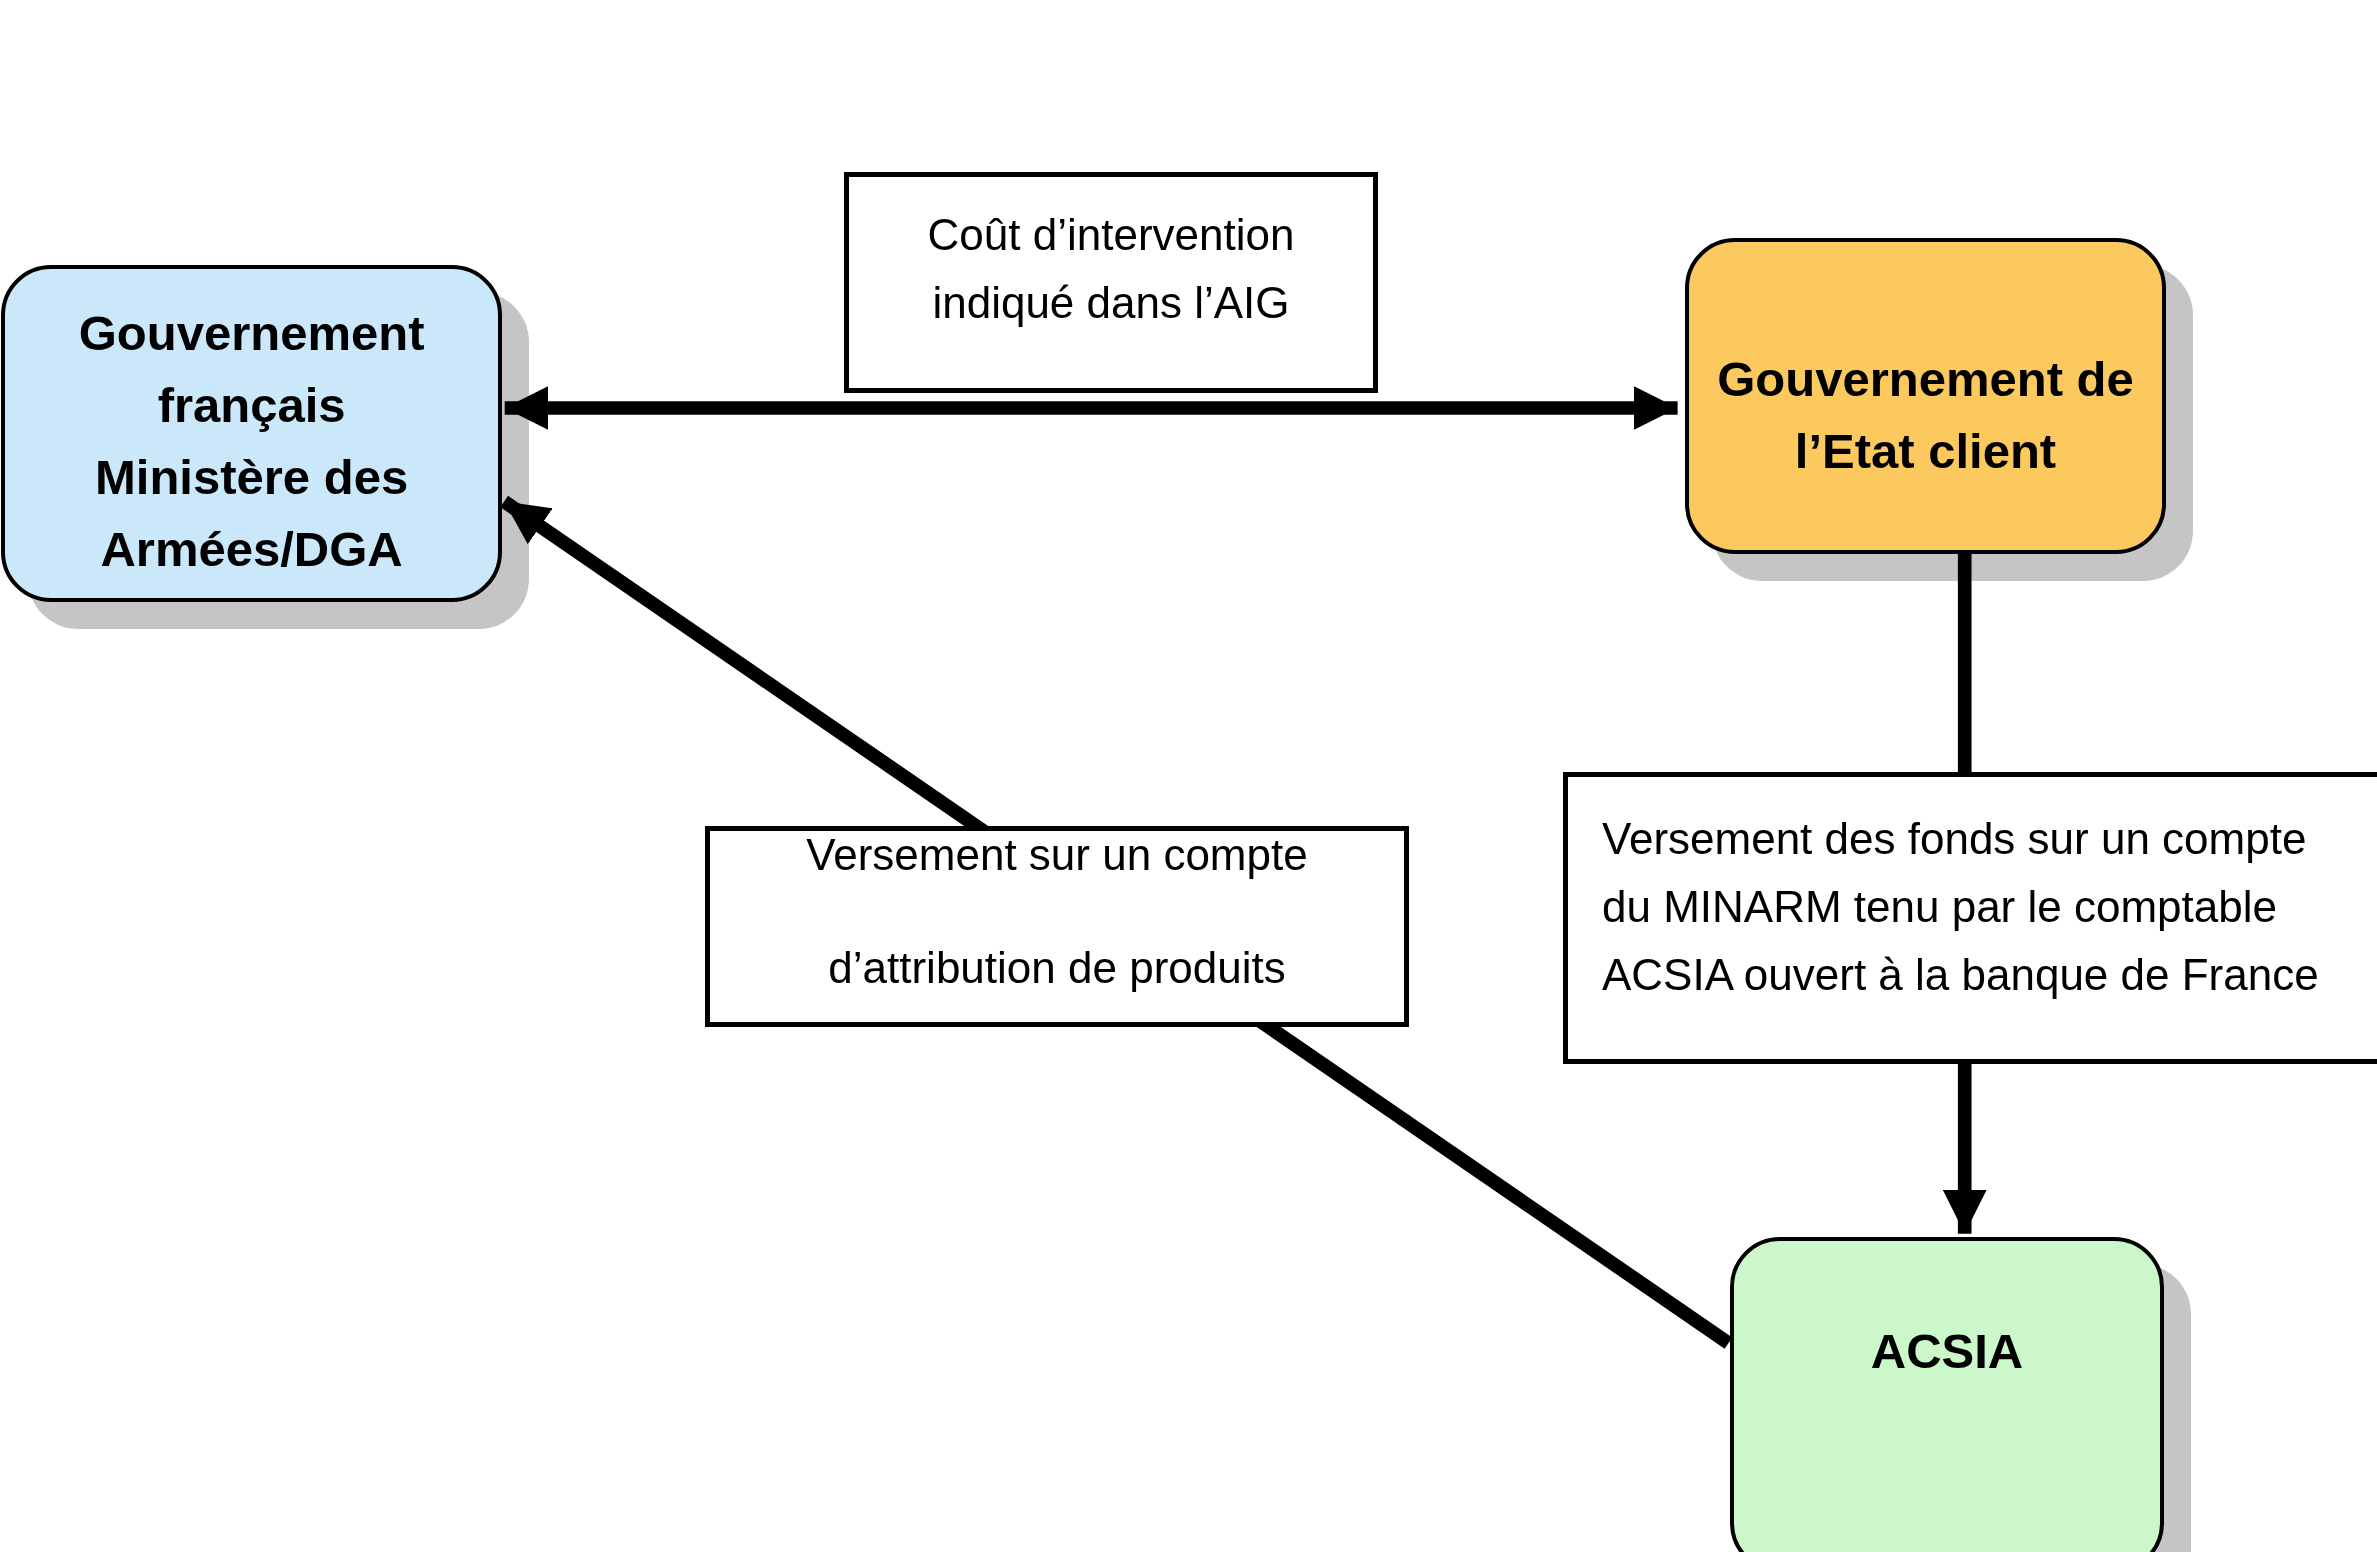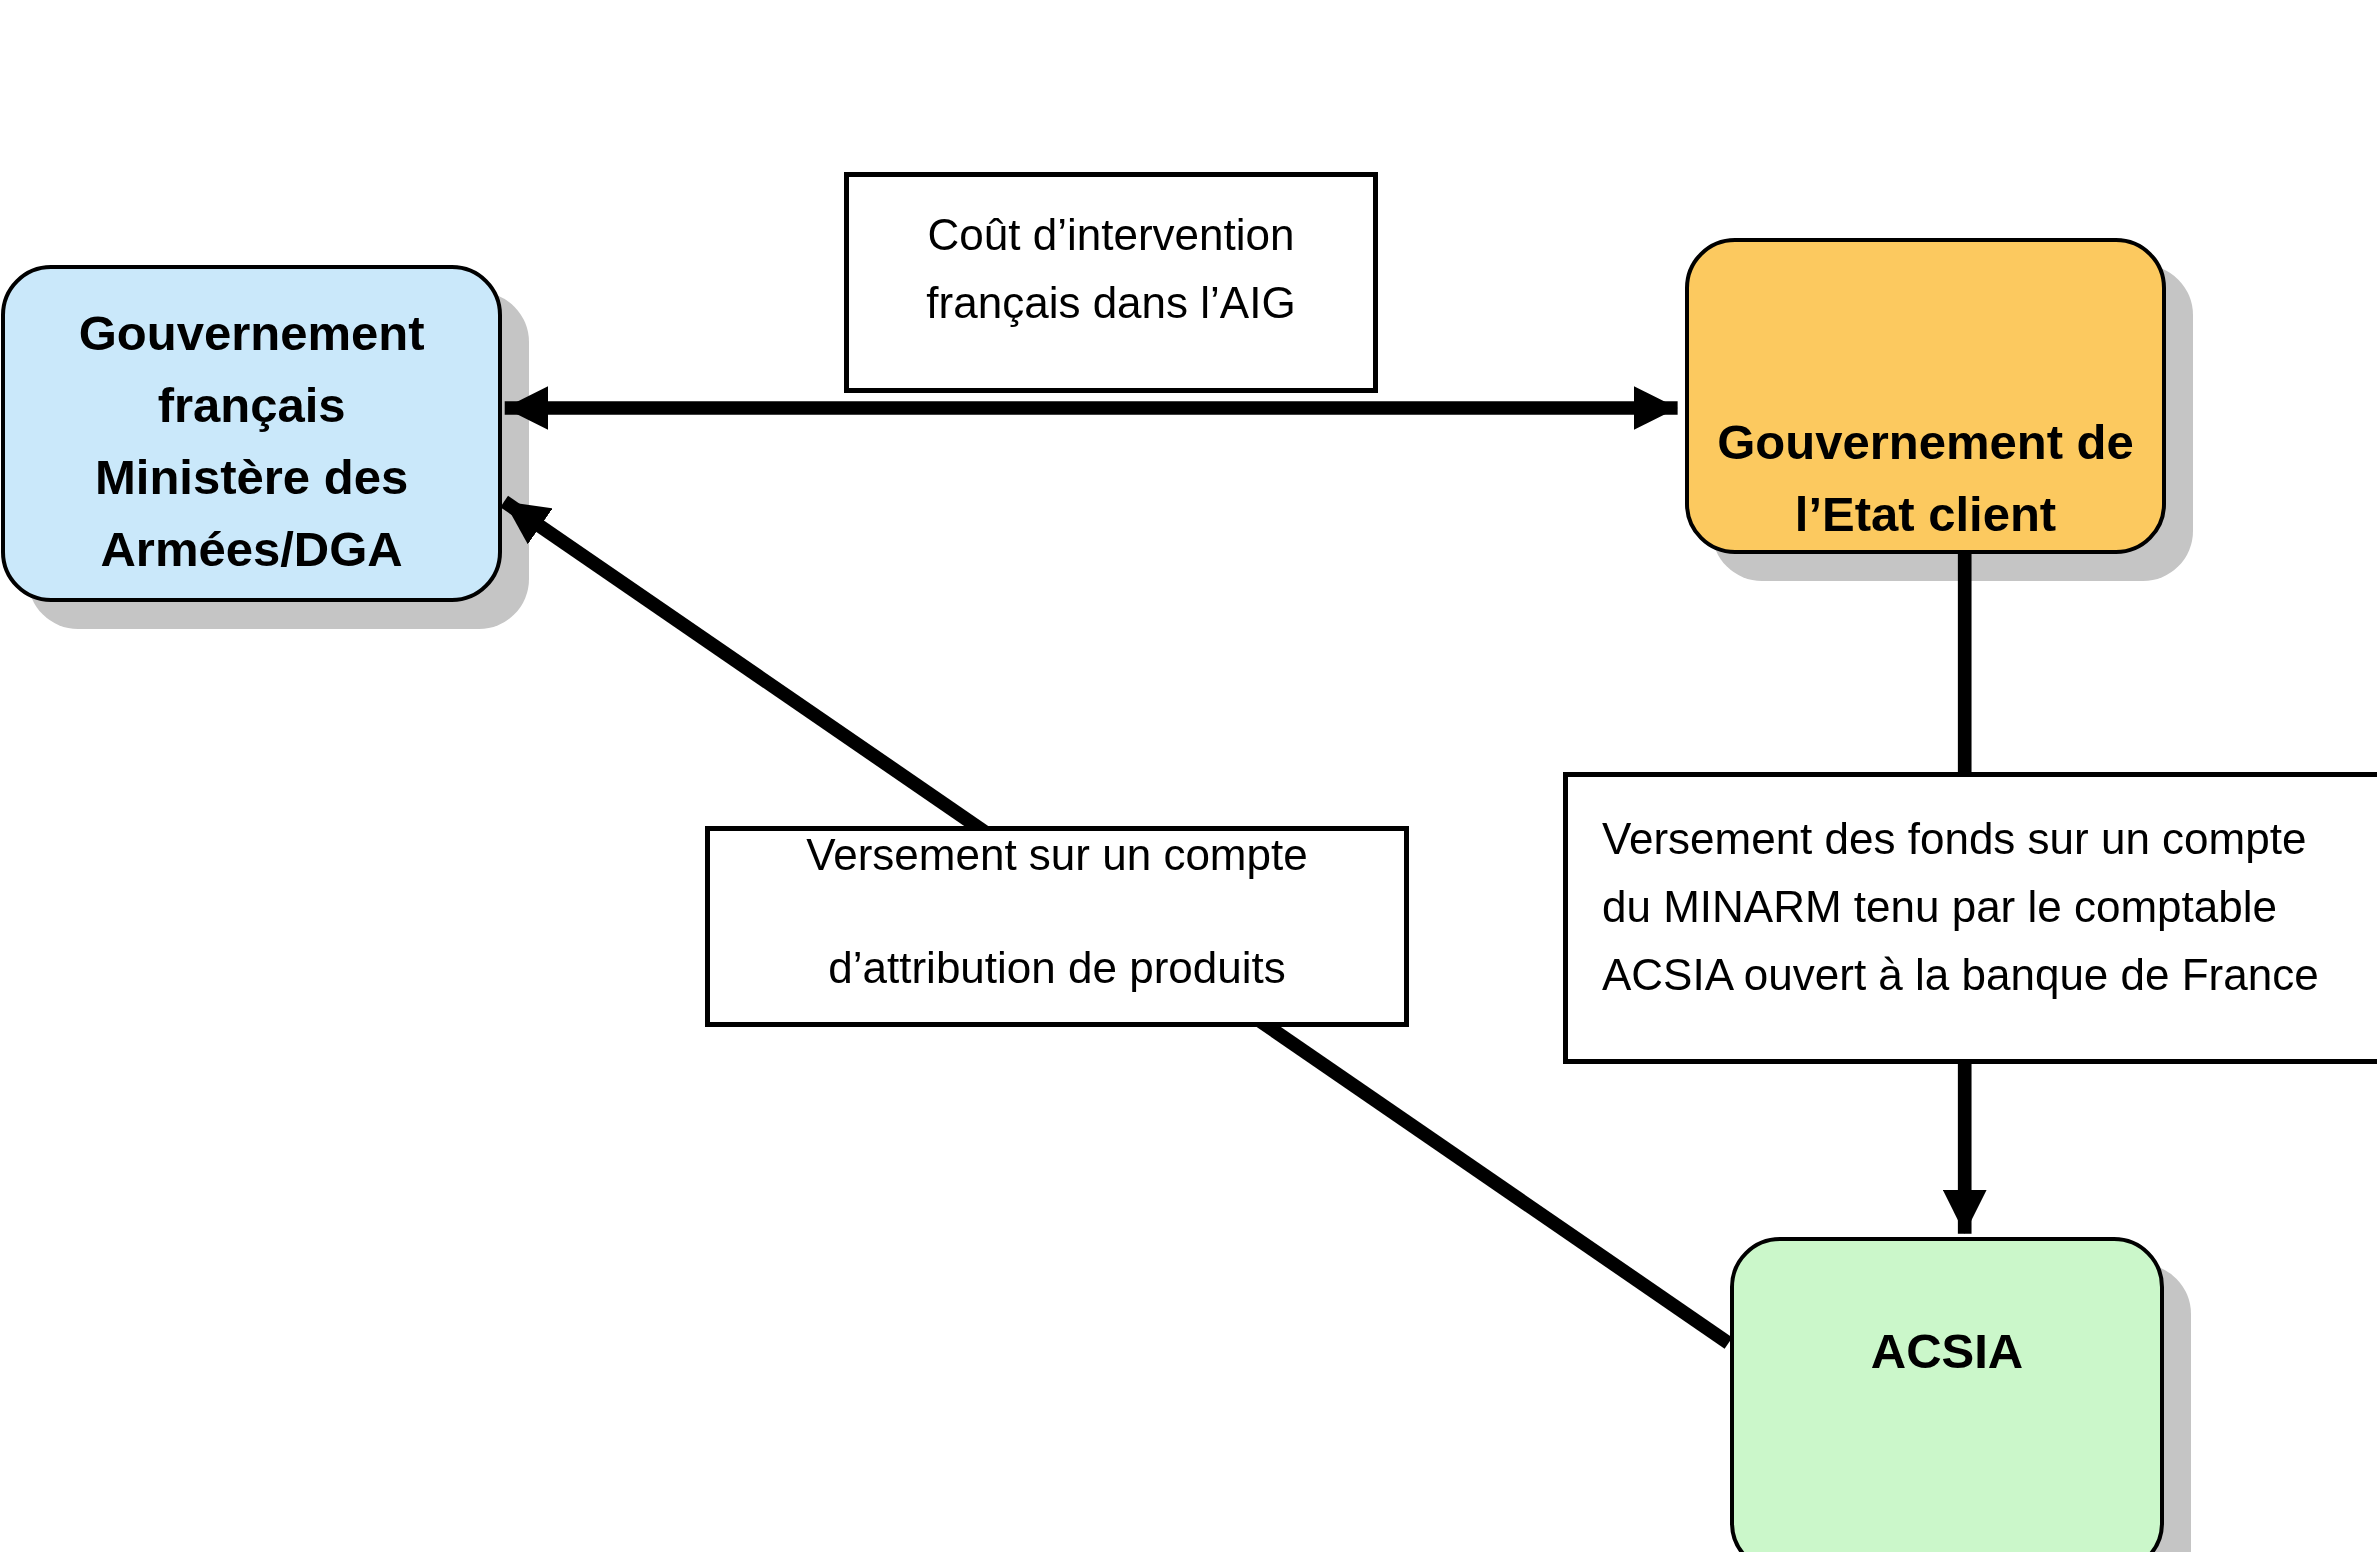--- a/index.html
+++ b/index.html
@@ -22,21 +22,21 @@
     flex-direction:column;
     align-items:center;
     justify-content:center;
     text-align:center;
     font-weight:bold;
     font-size:49px;
     line-height:1.47;
     z-index:1;
   }
   #box-gov-fr{ left:1.1px;  top:237px; width:501px; height:337px; padding-top:15.3px;margin-top:28px;}
-  #box-gov-client{ left:1685px; top:238px; width:481px; height:316px; padding-top:38px;justify-content:flex-end;}
+  #box-gov-client{ left:1685px; top:238px; width:481px; height:316px; padding-top:38px;}
   #box-acsia{ left:1730px; top:1237px; width:434px; height:336px; padding-bottom:108px;}
 
   
   .label{
     position:absolute;
     box-sizing:border-box;
     border:5.5px solid #000;
     background:#ffffff;
     display:flex;
     flex-direction:column;
@@ -92,21 +92,21 @@
 
     <line x1="923" y1="746" x2="3068" y2="746" stroke="#000" stroke-width="25" marker-start="url(#ah)" marker-end="url(#ah)"></line>
 
     <line x1="3593" y1="1012" x2="3593" y2="2256" stroke="#000" stroke-width="25" marker-end="url(#ah)"></line>
 
     <line x1="3161" y1="2456" x2="922" y2="917" stroke="#000" stroke-width="25" marker-end="url(#ah)"></line>
   </svg>
 
   <div class="label" id="label-cout">
     <span class="line">Coût d’intervention</span>
-    <span class="line">français dans l’AIG</span>
+    <span class="line">indiqué dans l’AIG</span>
   </div>
 
   <div class="label" id="label-produits">
     <span class="line">Versement sur un compte</span>
     <span class="line">d’attribution de produits</span>
   </div>
 
   <div class="label" id="label-fonds">
     <span class="line">Versement des fonds sur un compte</span>
     <span class="line">du MINARM tenu par le comptable</span>

